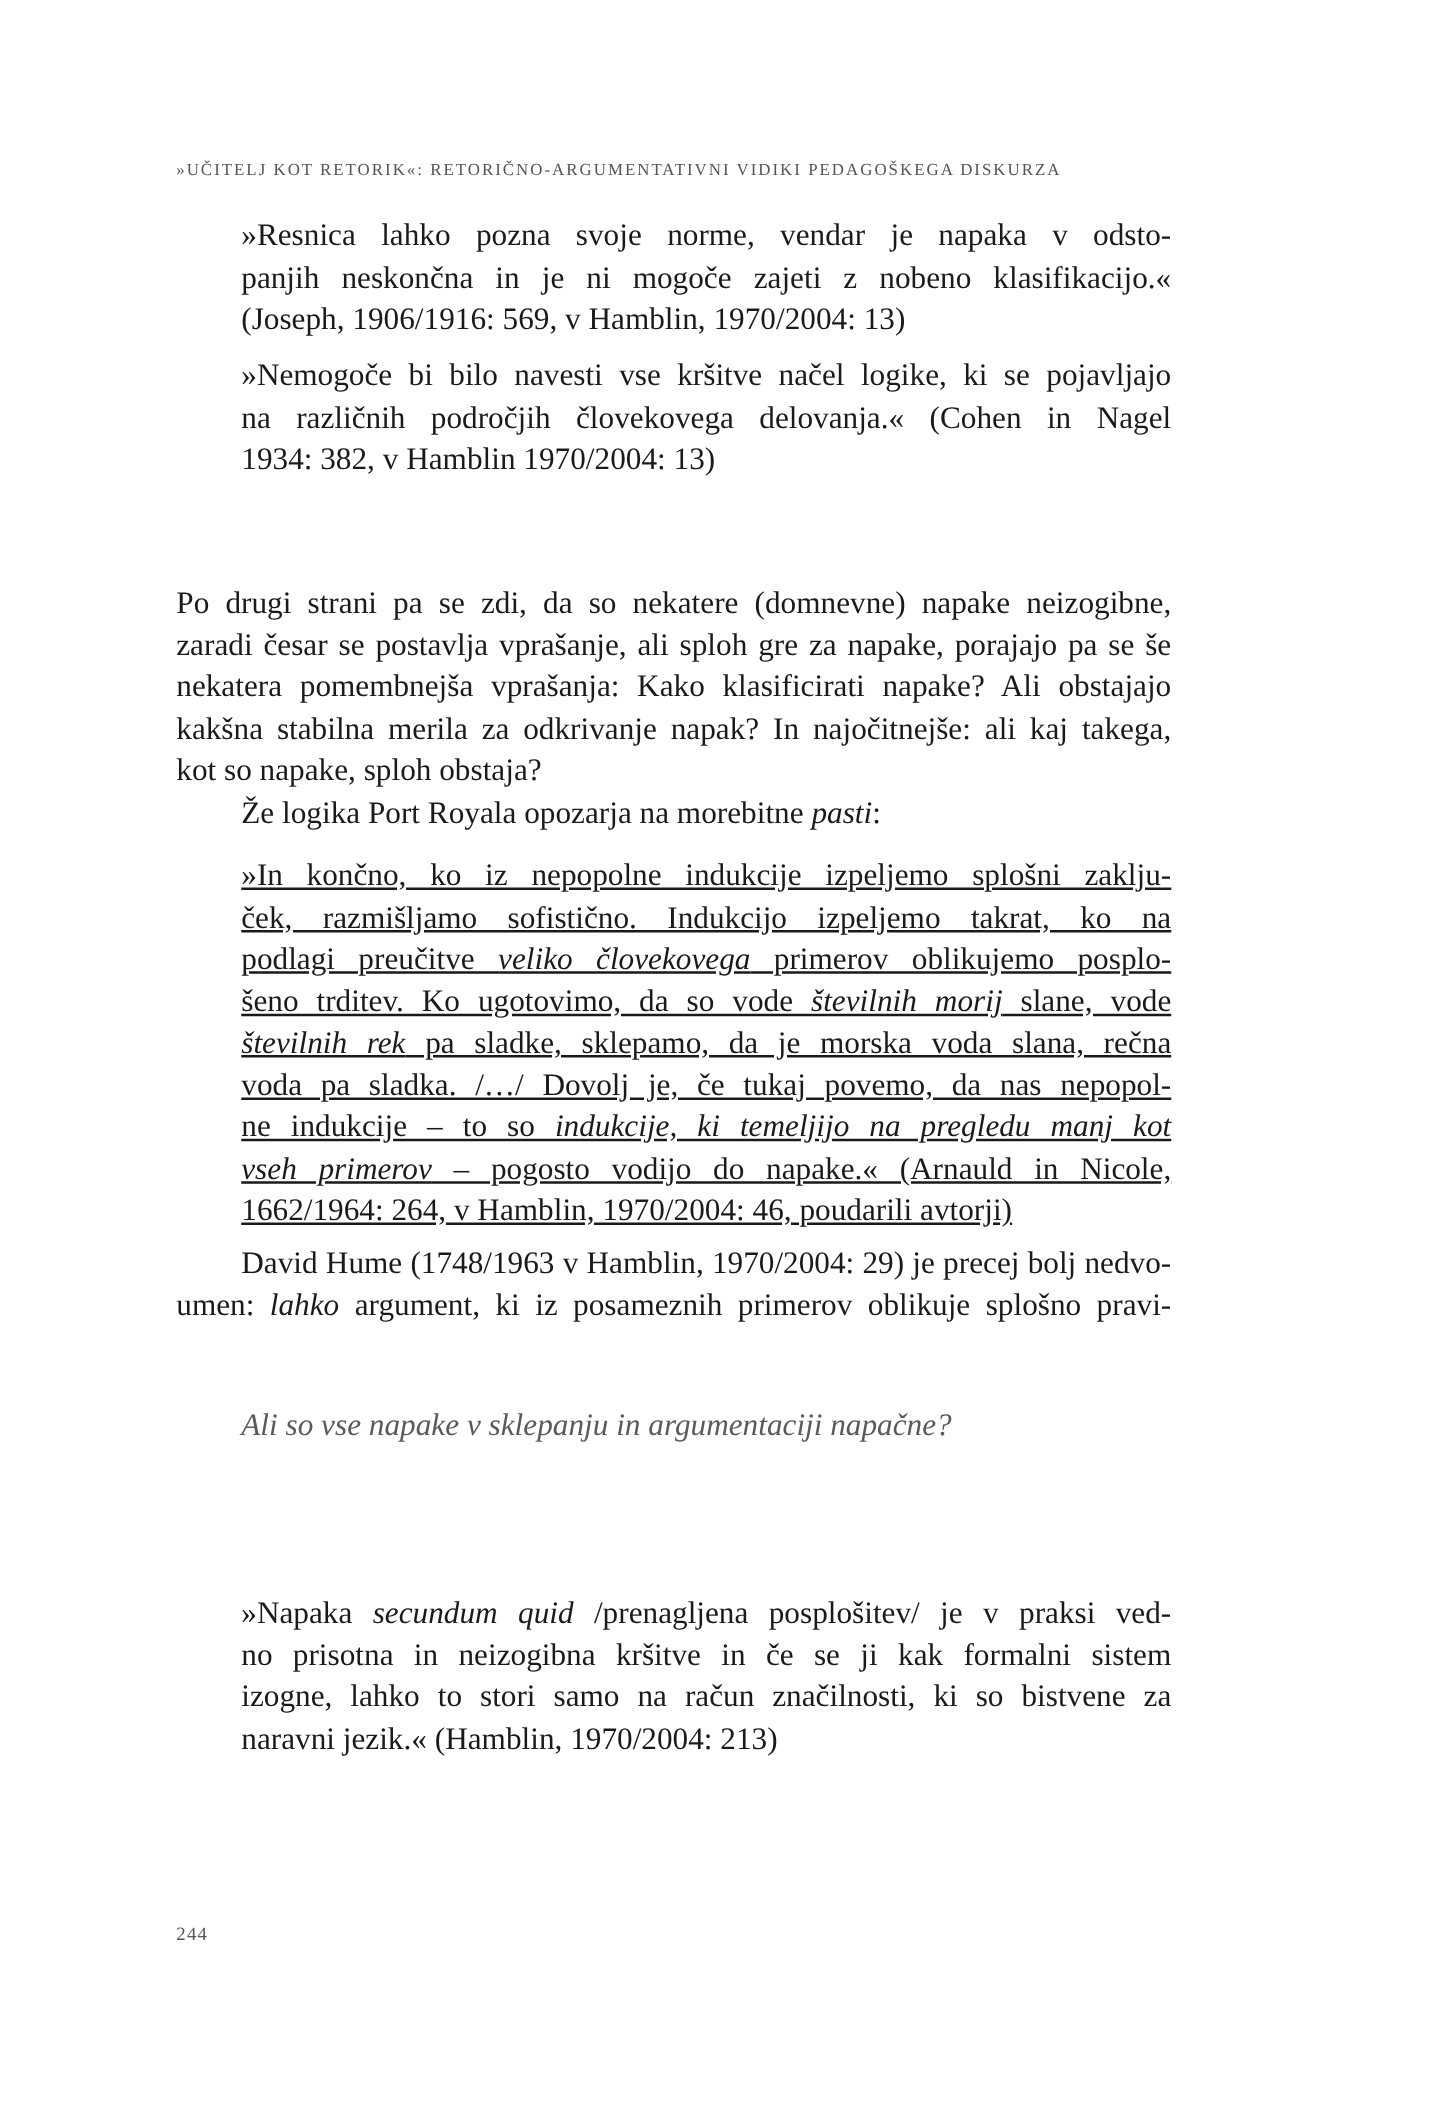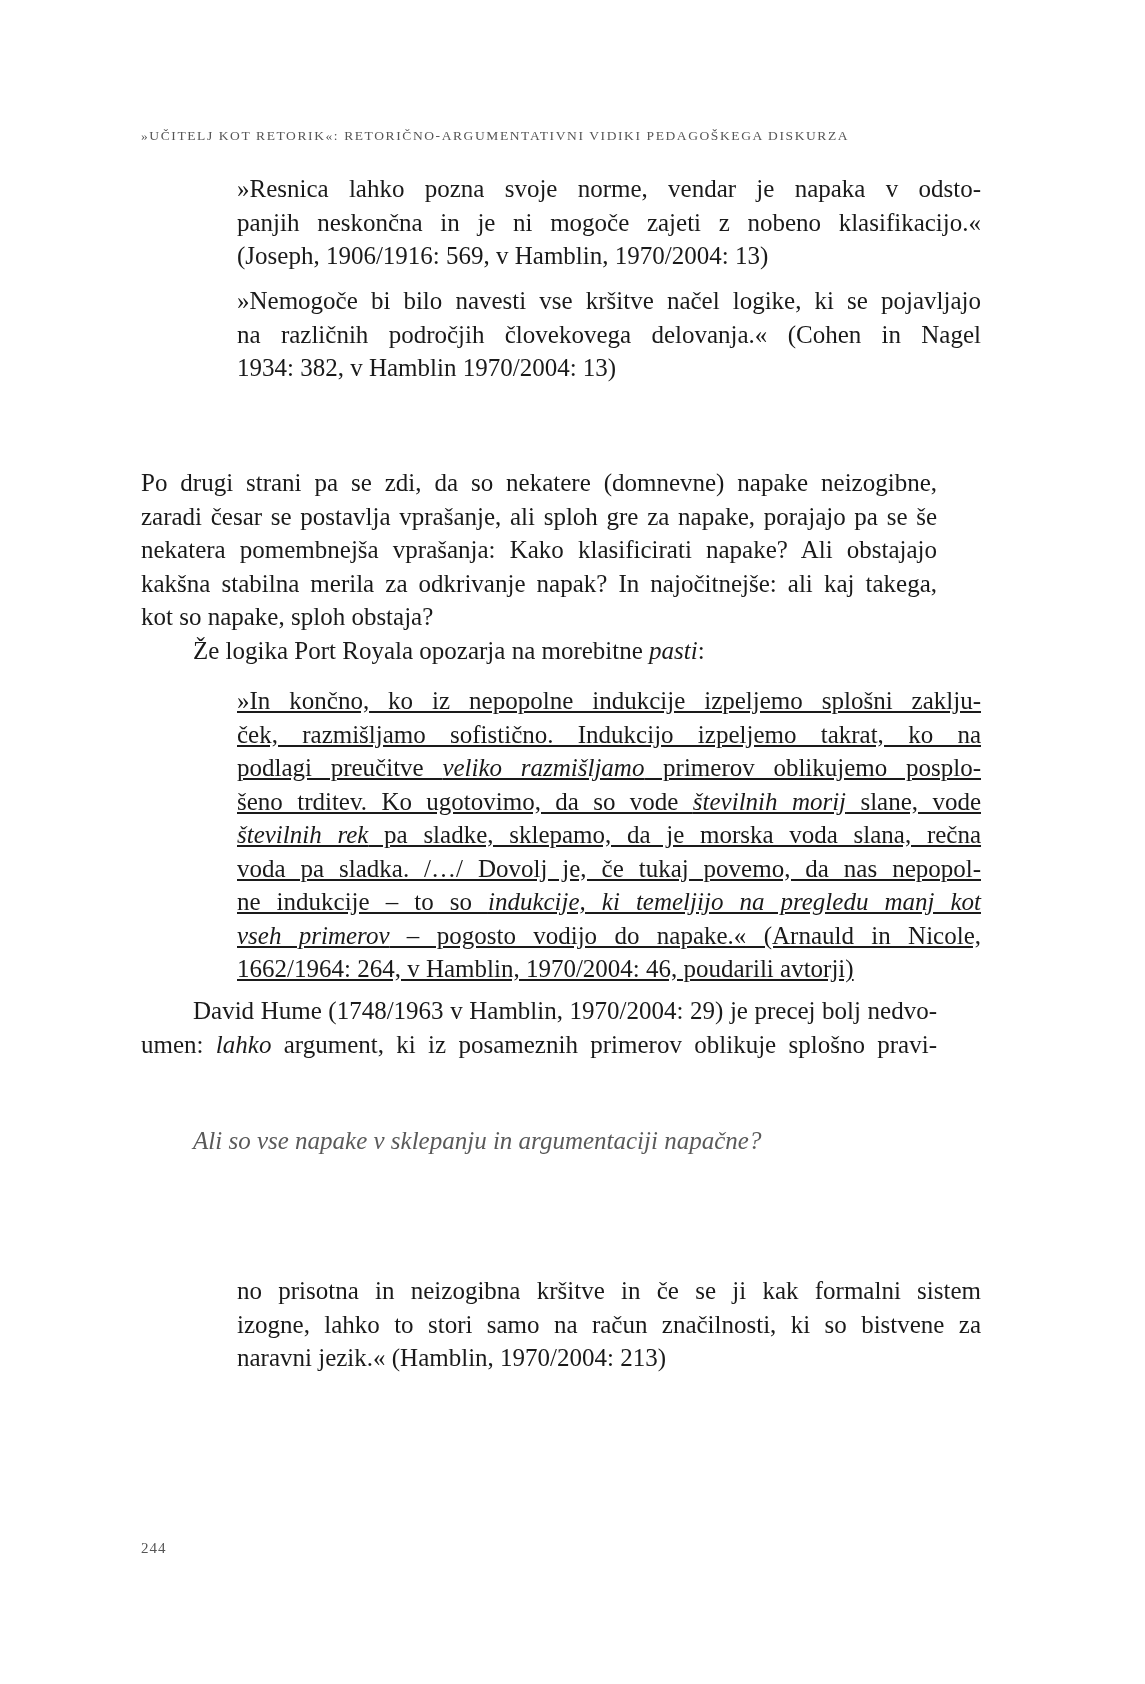--- a/index.html
+++ b/index.html
@@ -5,21 +5,21 @@
   html, body { margin: 0; padding: 0; background: #ffffff; }
   body { width: 1145px; height: 1684px; position: relative; overflow: hidden;
          font-family: "Liberation Serif", "DejaVu Serif", serif; color: #1a1a1a; }
   .page { position: absolute; left: 0; top: 0; width: 917px; height: 1684px; }
   .running-header { position: absolute; left: 141px; top: 128px; width: 800px;
     font-size: 13.5px; letter-spacing: 1.6px; color: #555555; text-transform: uppercase;
     white-space: nowrap; }
   .blk { position: absolute; font-size: 25px; line-height: 33.5px; text-align: justify; }
   .blk .ln { display: block; white-space: nowrap; text-align-last: justify; }
   .blk .ln.last { text-align-last: left; }
-  .quote { left: 193px; width: 744px; margin-left: 44px; }
+  .quote { left: 193px; width: 744px; }
   .body { left: 141px; width: 796px; }
   .heading { position: absolute; left: 193px; font-size: 25px; font-style: italic;
     color: #5a5a5a; white-space: nowrap; }
   em, i { font-style: italic; }
   .indent { padding-left: 52px; }
   .page-number { position: absolute; left: 141px; top: 1540px; font-size: 15px;
     color: #555555; letter-spacing: 1px; }
 </style>
 </head>
 <body>
@@ -49,37 +49,38 @@
     <span class="ln last">kot so napake, sploh obstaja?</span>
   </div>
 
   <div class="blk body" style="top:634px;">
     <span class="ln last indent"><span>Že logika Port Royala opozarja na morebitne </span><em>pasti</em><span>:</span></span>
   </div>
 
   <div class="blk quote" style="top:684px;text-decoration:underline;">
     <span class="ln">»In končno, ko iz nepopolne indukcije izpeljemo splošni zaklju-</span>
     <span class="ln">ček, razmišljamo sofistično. Indukcijo izpeljemo takrat, ko na</span>
-    <span class="ln"><span>podlagi preučitve </span><em>veliko razmišljamo</em><span> primerov oblikujemo posplo-</span></span>
+    <span class="ln"><span>podlagi preučitve </span><em>veliko človekovega</em><span> primerov oblikujemo posplo-</span></span>
     <span class="ln"><span>šeno trditev. Ko ugotovimo, da so vode </span><em>številnih morij</em><span> slane, vode</span></span>
     <span class="ln"><em>številnih rek</em><span> pa sladke, sklepamo, da je morska voda slana, rečna</span></span>
     <span class="ln">voda pa sladka. /…/ Dovolj je, če tukaj povemo, da nas nepopol-</span>
     <span class="ln"><span>ne indukcije – to so </span><em>indukcije, ki temeljijo na pregledu manj kot</em></span>
     <span class="ln"><em>vseh primerov</em><span> – pogosto vodijo do napake.« (Arnauld in Nicole,</span></span>
     <span class="ln last">1662/1964: 264, v Hamblin, 1970/2004: 46, poudarili avtorji)</span>
   </div>
 
   <div class="blk body" style="top:994px;">
     <span class="ln indent">David Hume (1748/1963 v Hamblin, 1970/2004: 29) je precej bolj nedvo-</span>
     <span class="ln"><span>umen: </span><em>lahko</em><span> argument, ki iz posameznih primerov oblikuje splošno pravi-</span></span>
   </div>
 
   <div class="heading" style="top:1127px;">Ali so vse napake v sklepanju in argumentaciji napačne?</div>
 
 
   <div class="blk quote" style="top:1274px;">
+    <span class="ln"><span>»Napaka </span><em>secundum quid</em><span> /prenagljena posplošitev/ je v praksi ved-</span></span>
     <span class="ln">no prisotna in neizogibna kršitve in če se ji kak formalni sistem</span>
     <span class="ln">izogne, lahko to stori samo na račun značilnosti, ki so bistvene za</span>
     <span class="ln last">naravni jezik.« (Hamblin, 1970/2004: 213)</span>
   </div>
 
   <div class="page-number">244</div>
 </div>
 
 </body></html>

